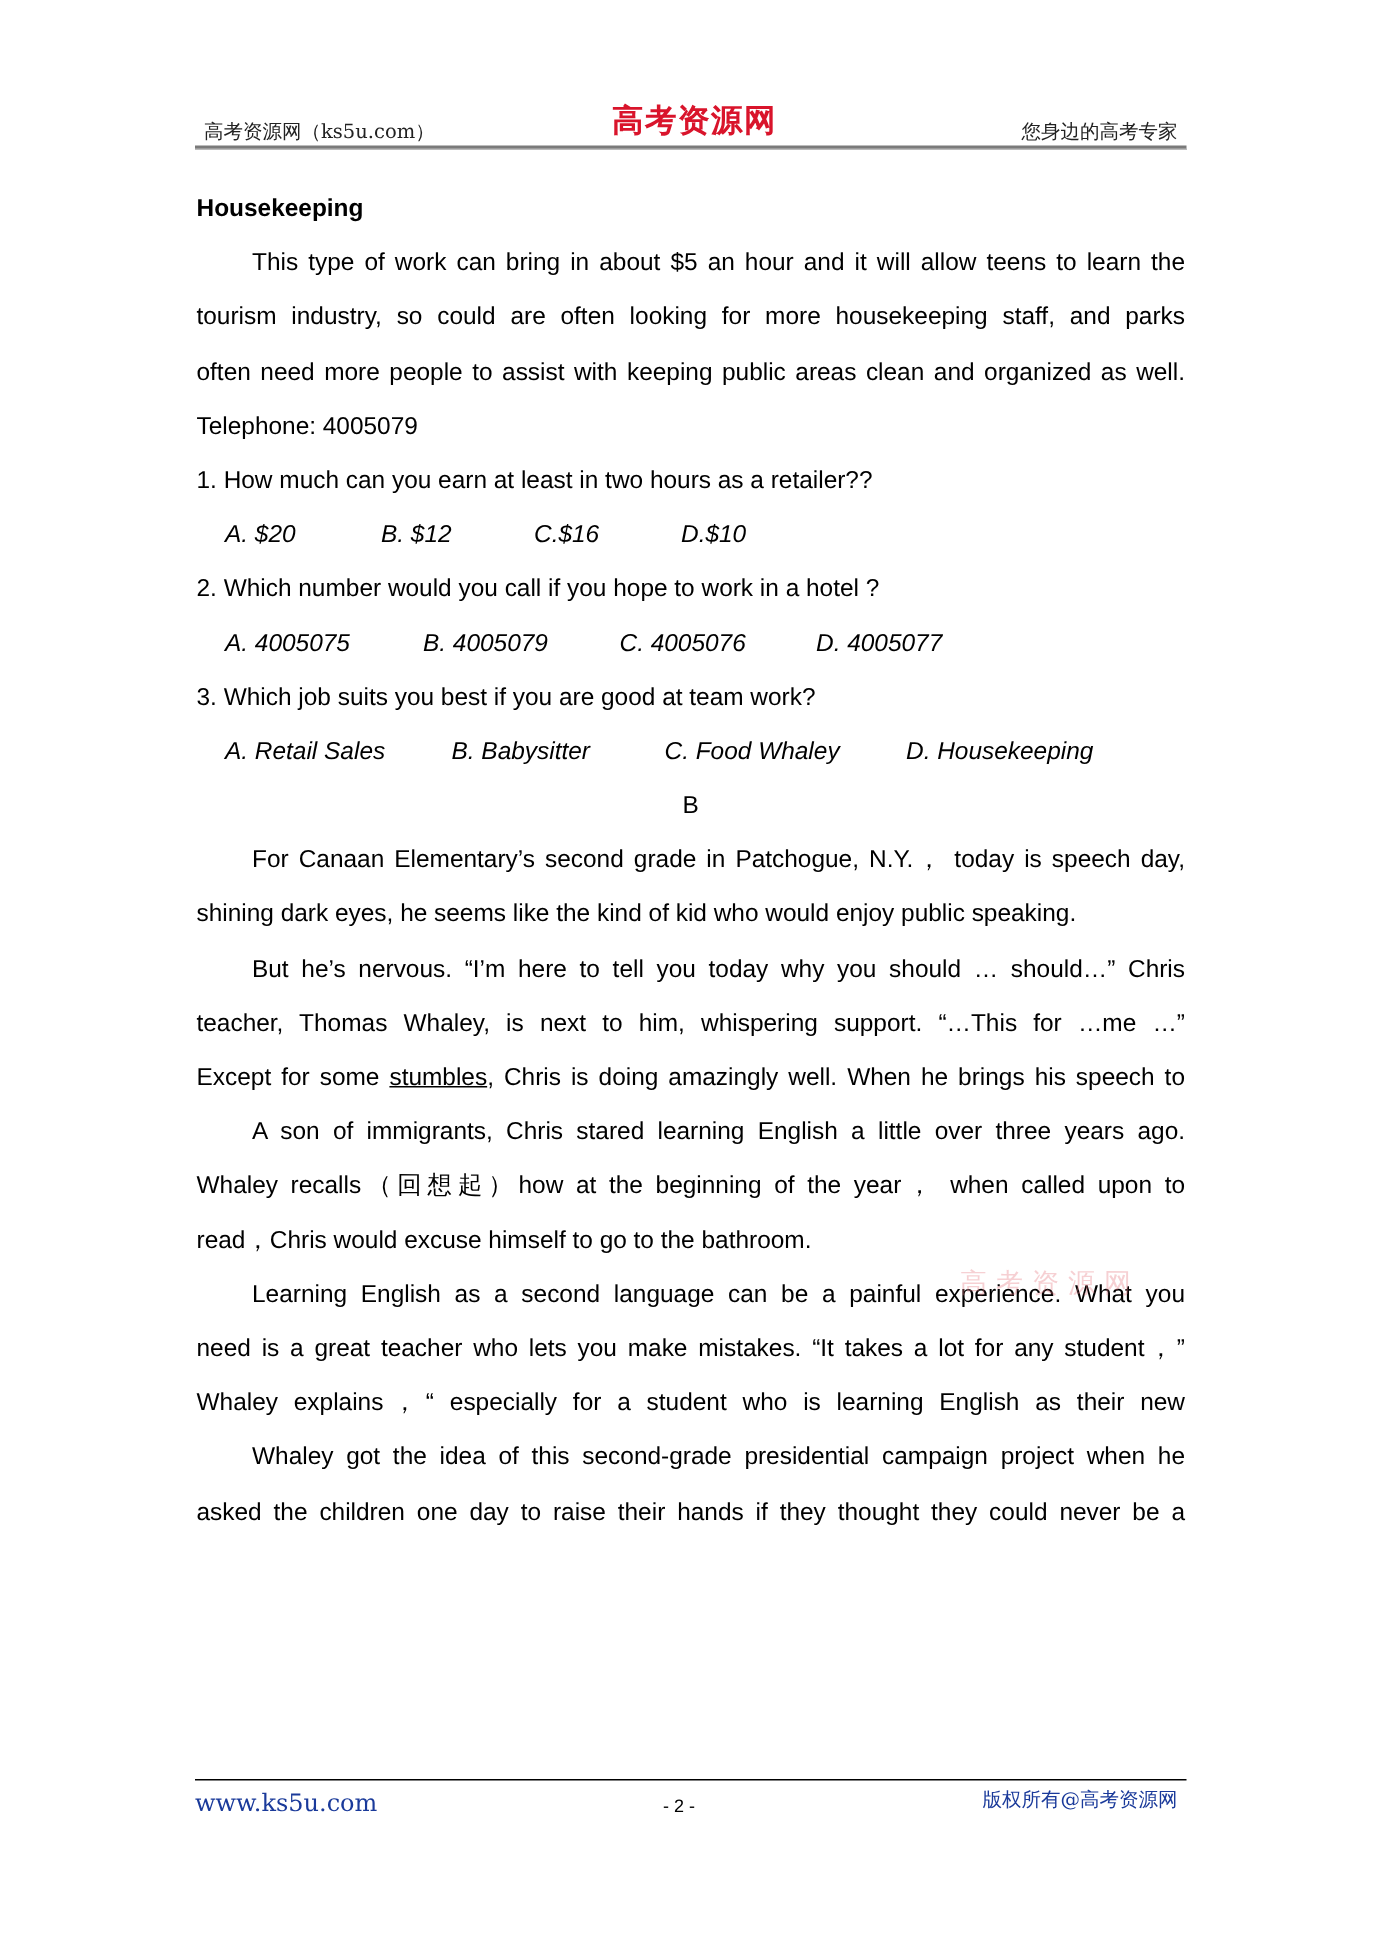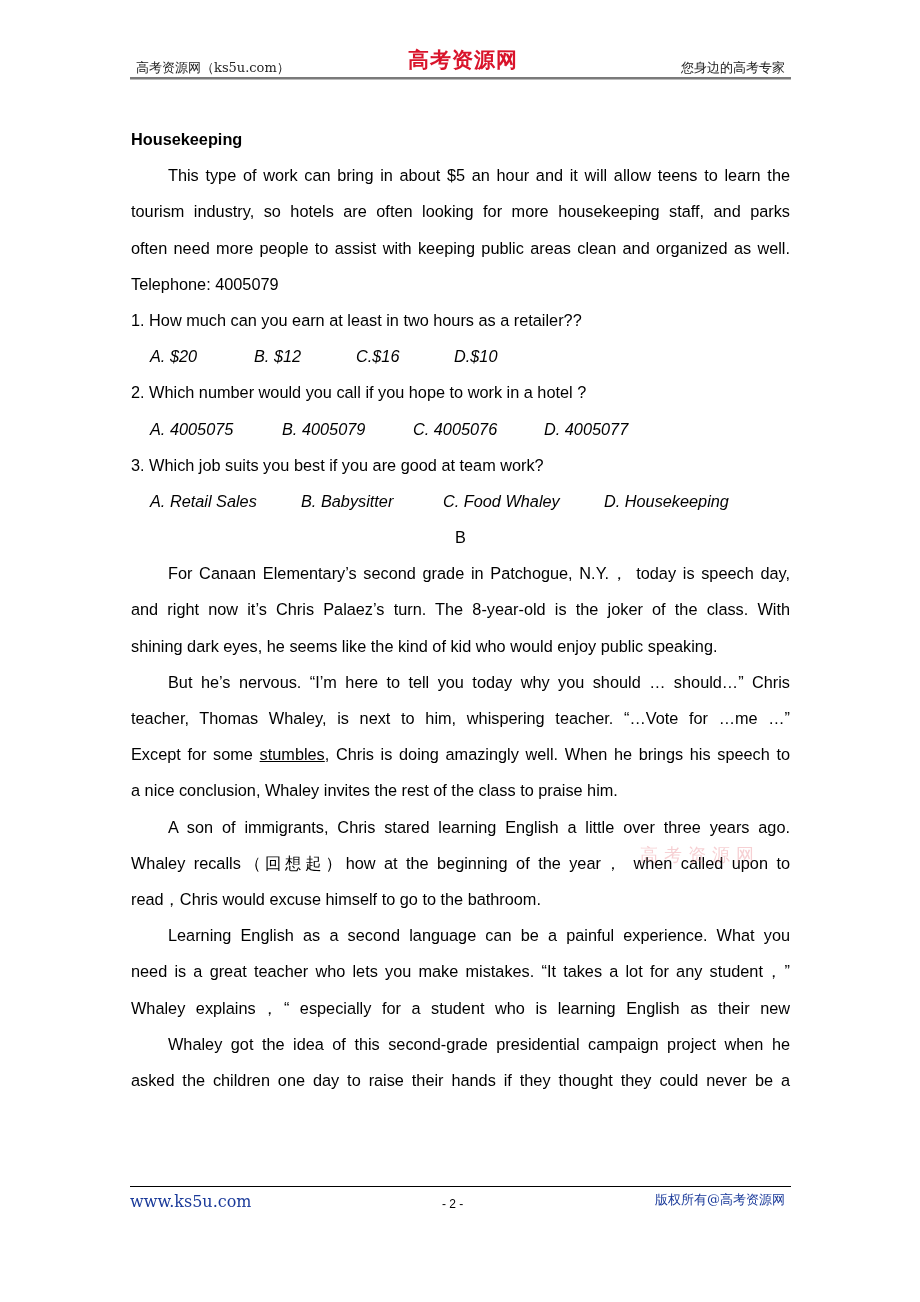--- a/index.html
+++ b/index.html
@@ -1,18 +1,18 @@
 <!DOCTYPE html>
 <html><head>
 <meta charset="utf-8">
 <style>
   html, body { margin:0; padding:0; background:#ffffff; }
   body { width:920px; height:1302px; position:relative; overflow:hidden;
          font-family:"Liberation Sans", "DejaVu Sans", sans-serif; color:#000; }
-  .header { position:absolute; left:130px; top:44px; width:661px; height:34px; }
+  .header { position:absolute; left:130px; top:64px; width:661px; height:34px; }
   .header .left { position:absolute; left:6px; top:15px; font-family:"DejaVu Serif", serif; font-size:13px; color:#222; }
   .header .center { position:absolute; left:278px; top:2px; font-family:"DejaVu Serif", serif; font-size:21px; color:#d9142b; font-weight:bold; letter-spacing:1px; }
   .header .right { position:absolute; right:6px; top:15px; font-family:Liberation Serif, serif; font-size:13px; color:#222; }
   .header .rule { position:absolute; left:0; right:0; top:33px; height:2px; background:#7a7a7a; border-bottom:1px solid #bbb; }
 
   .content { position:absolute; left:131px; top:121px; width:659px; font-size:16.3px; line-height:36.2px; }
   .line { white-space:nowrap; height:36.2px; }
   .just { text-align:justify; text-align-last:justify; }
   .indent { padding-left:37px; }
   .bold { font-weight:bold; }
@@ -36,21 +36,21 @@
 <div class="header">
   <span class="left">高考资源网（ks5u.com）</span>
   <span class="center">高考资源网</span>
   <span class="right">您身边的高考专家</span>
   <div class="rule"></div>
 </div>
 
 <div class="content">
   <div class="line bold">Housekeeping</div>
   <div class="line just indent">This type of work can bring in about $5 an hour and it will allow teens to learn the</div>
-  <div class="line just">tourism industry, so hotels are often looking for more housekeeping staff, and parks</div>
+  <div class="line just">tourism industry, so could are often looking for more housekeeping staff, and parks</div>
   <div class="line just">often need more people to assist with keeping public areas clean and organized as well.</div>
   <div class="line">Telephone: 4005079</div>
 
   <div class="line">1. How much can you earn at least in two hours as a retailer??</div>
   <div class="line opts italic">
     <span style="width:104px">A. $20</span>
     <span style="width:102px">B. $12</span>
     <span style="width:98px">C.$16</span>
     <span>D.$10</span>
   </div>
@@ -67,27 +67,25 @@
   <div class="line opts">
     <span style="width:151px">A. Retail Sales</span>
     <span style="width:142px">B. Babysitter</span>
     <span style="width:161px">C. Food Whaley</span>
     <span>D. Housekeeping</span>
   </div>
 
   <div class="line center-line">B</div>
 
   <div class="line just indent">For Canaan Elementary’s second grade in Patchogue, N.Y.， today is speech day,</div>
-  <div class="line just">and right now it’s Chris Palaez’s turn. The 8-year-old is the joker of the class. With</div>
   <div class="line">shining dark eyes, he seems like the kind of kid who would enjoy public speaking.</div>
 
   <div class="line just indent">But he’s nervous. “I’m here to tell you today why you should  …  should…” Chris</div>
-  <div class="line just">teacher, Thomas Whaley, is next to him, whispering teacher. “…Vote for  …me  …”</div>
+  <div class="line just">teacher, Thomas Whaley, is next to him, whispering support. “…This for  …me  …”</div>
   <div class="line just"><span>Except for some </span><u>stumbles</u><span>, Chris is doing amazingly well. When he brings his speech to</span></div>
-  <div class="line">a nice conclusion, Whaley invites the rest of the class to praise him.</div>
 
   <div class="line just indent">A son of immigrants, Chris stared learning English a little over three years ago.</div>
   <div class="line just">Whaley recalls（回想起）how at the beginning of the year， when called upon to</div>
   <div class="line">read，Chris would excuse himself to go to the bathroom.</div>
 
   <div class="line just indent">Learning English as a second language can be a painful experience. What you</div>
   <div class="line just">need is a great teacher who lets you make mistakes.  “It takes a lot for any student，”</div>
   <div class="line just">Whaley explains，“ especially for a student who is learning English as their new</div>
 
   <div class="line just indent">Whaley got the idea of this second-grade presidential campaign project when he</div>

